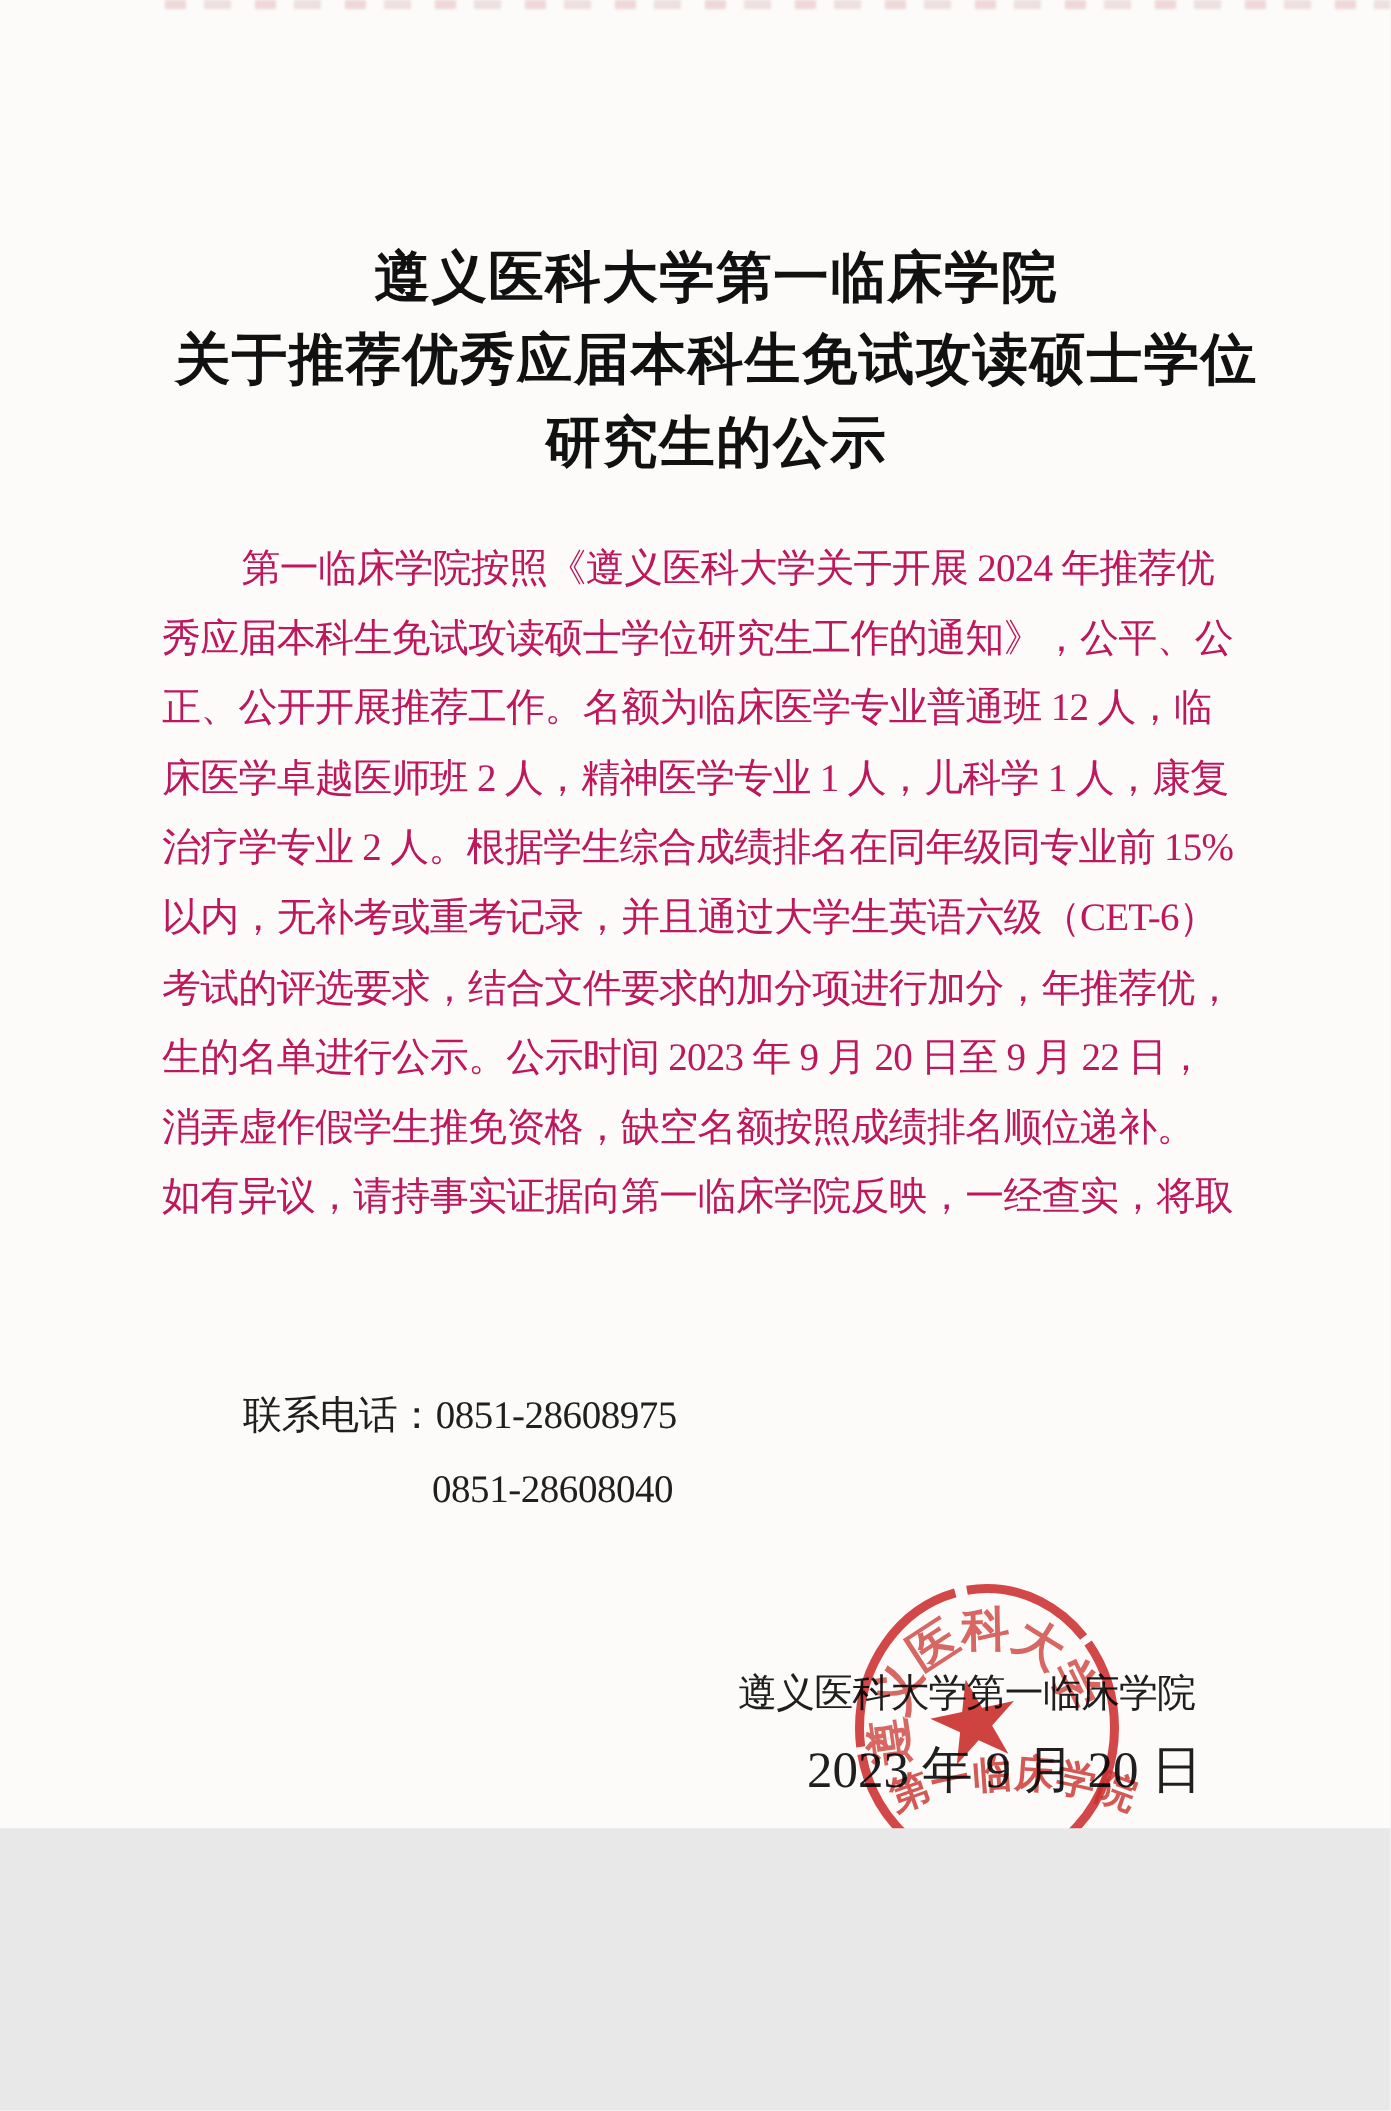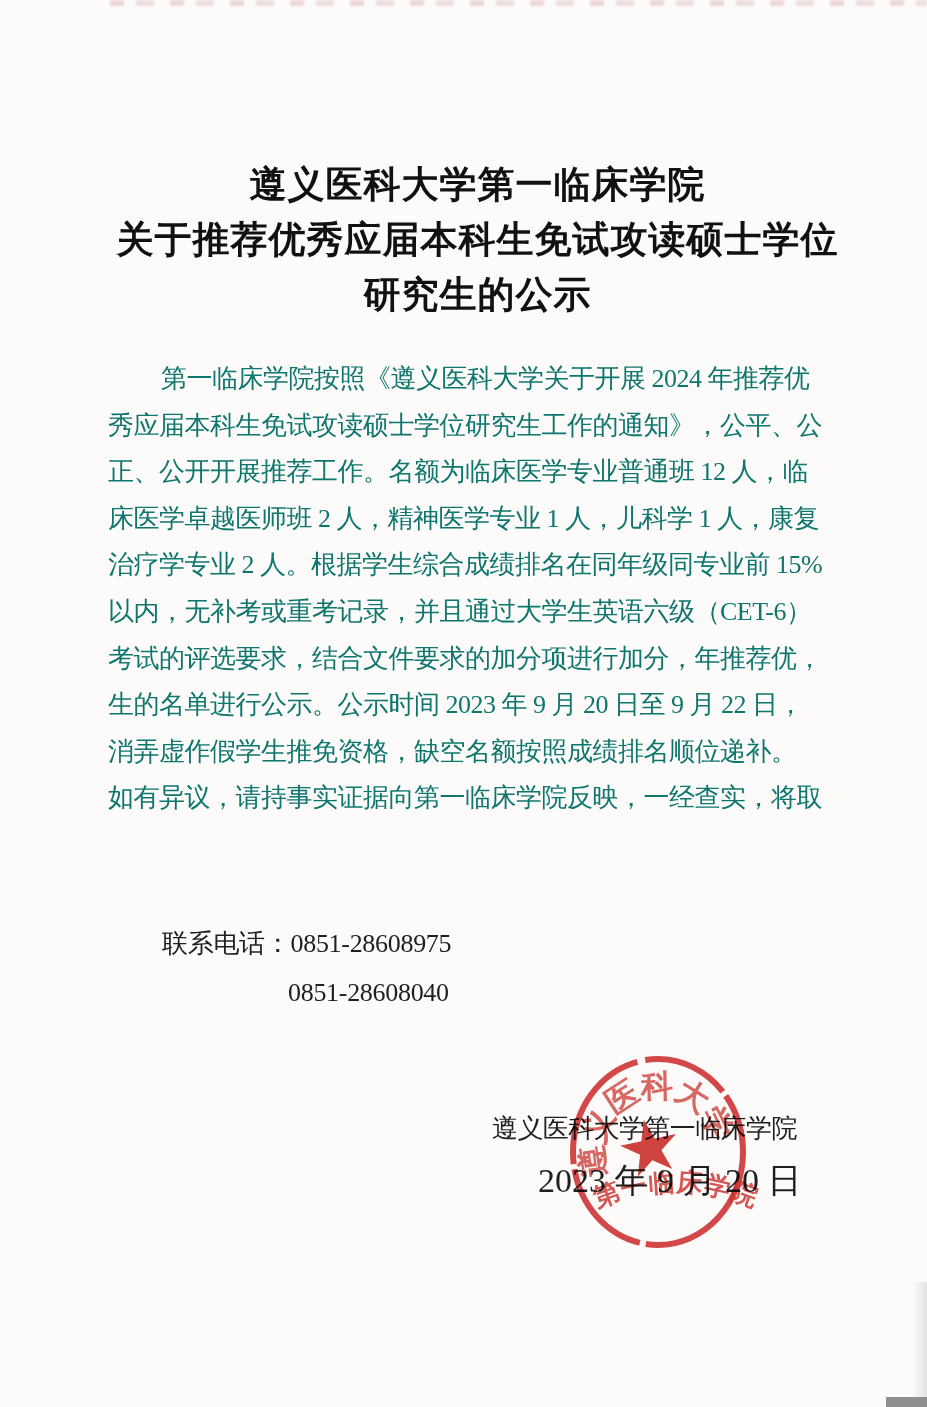--- a/index.html
+++ b/index.html
@@ -1,19 +1,19 @@
 <!DOCTYPE html>
 <html><head>
 <meta charset="utf-8">
 <style>
   html,body{margin:0;padding:0;}
   body{background:#e8e8e8;}
   .page{
     position:relative;
-    width:927px;height:1407px;
+    width:927px;height:1219px;
     margin:0 auto;
     background:#fcfbfa;
     overflow:hidden;
     font-family:"Liberation Serif","DejaVu Serif",serif;
     color:#1f1f1f;
   }
   
   .scan-noise-top{
     position:absolute;top:0;left:110px;right:0;height:6px;
     background:repeating-linear-gradient(90deg,
@@ -26,21 +26,21 @@
     position:absolute;top:157px;left:14px;width:927px;
     text-align:center;
     font-family:"Liberation Sans","DejaVu Sans",sans-serif;
     font-weight:700;font-size:37px;line-height:55px;
     color:#111;letter-spacing:1px;white-space:nowrap;
   }
   
   .body-text{
     position:absolute;top:356px;left:108px;width:720px;
     font-size:26px;line-height:46.6px;letter-spacing:-0.5px;
-    white-space:nowrap;color:#0f766e;
+    white-space:nowrap;color:#be185d;
   }
   .body-text .indent{padding-left:53px;}
   
   .contact{
     position:absolute;top:920px;left:162px;
     font-size:26px;line-height:48.5px;letter-spacing:-0.3px;white-space:nowrap;
   }
   .contact .line2{padding-left:126px;}
   
   .sig-org{

